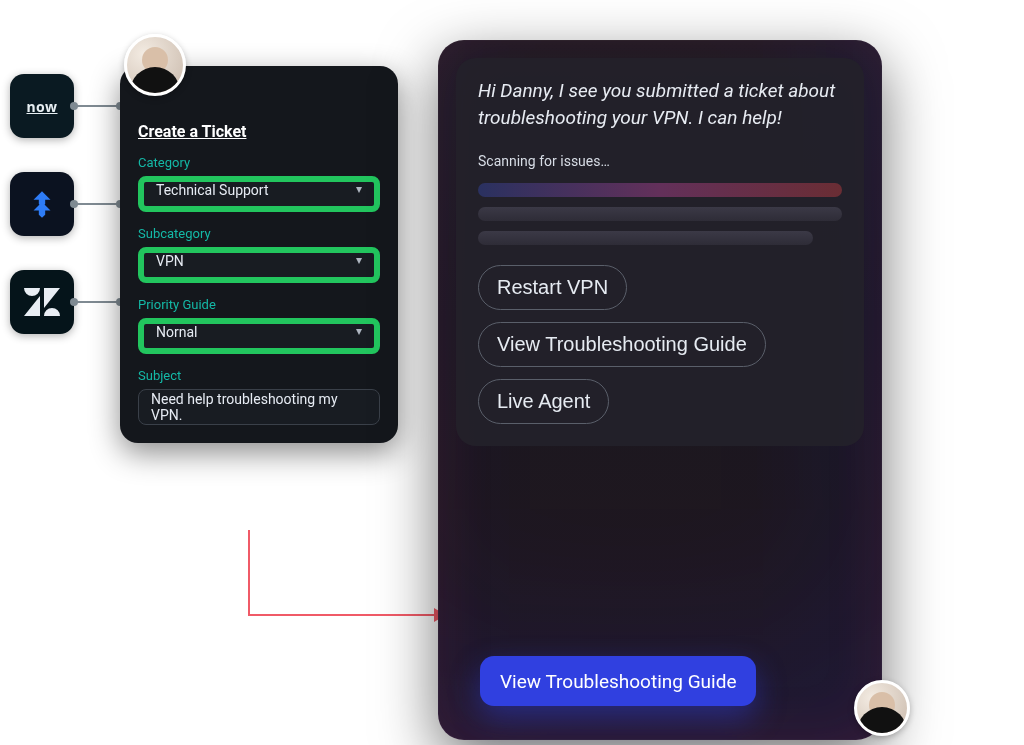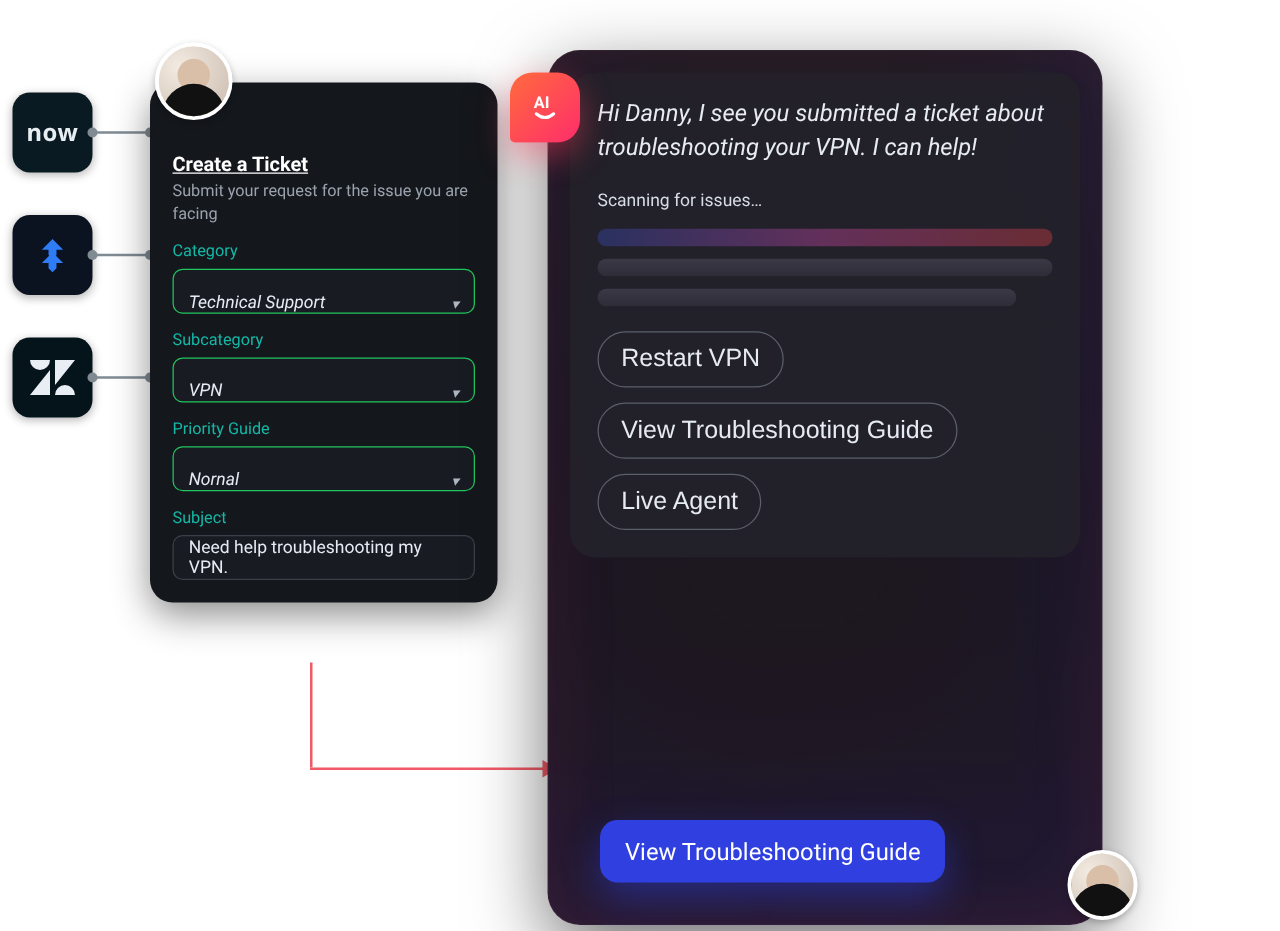--- a/index.html
+++ b/index.html
@@ -30,21 +30,21 @@
   .avatar { position:absolute; width:62px; height:62px; border-radius:50%; background: radial-gradient(circle at 30% 30%, #f3ebe2, #c9b9ab); border: 3px solid #ffffff; box-shadow: 0 2px 6px rgba(0,0,0,.25); overflow:hidden; }
   .avatar .head { position:absolute; left:50%; top:18%; transform:translateX(-50%); width:26px; height:26px; border-radius:50%; background:#d9bfa8; }
   .avatar .body { position:absolute; left:50%; bottom:-6px; transform:translateX(-50%); width:50px; height:32px; border-radius:26px 26px 0 0; background:#111; }
   .avatar-ticket { left:124px; top:34px; }
 
   
   .ticket-card { position:absolute; left:120px; top:66px; width:278px; background:#14171c; border-radius:18px; padding:56px 18px 18px 18px; color:#d8dde5; box-shadow: 0 10px 30px rgba(0,0,0,.45); }
   .ticket-title { color:#ffffff; font-size:16px; font-weight:700;text-decoration:underline; }
   .ticket-sub { color:#9aa2ad; font-size:13px; line-height:1.35; margin-top:4px; }
   .form-label { color:#14b8a6; font-size:13px; margin-top:14px; }
-  .select { margin-top:6px; height:36px; border:1px solid #22c55e; border-radius:8px; display:flex; align-items:flex-end; justify-content:space-between; padding:0 12px; color:#e6ebf3; font-size:14px; background:#181c22; cursor:pointer;font-style:italic; }
+  .select { margin-top:6px; height:36px; border:6px solid #22c55e; border-radius:8px; display:flex; align-items:flex-start; justify-content:space-between; padding:0 12px; color:#e6ebf3; font-size:14px; background:#181c22; cursor:pointer; }
   .chev { color:#aeb6c1; font-size:12px; }
   .inputbox { margin-top:6px; height:36px; border:1px solid #3a4049; border-radius:8px; display:flex; align-items:center; padding:0 12px; color:#e6ebf3; font-size:14px; background:#181c22; }
 
   
   .flow { position:absolute; pointer-events:none; }
   .flow-v { left:248px; top:530px; width:2px; height:84px; background:#f05a67; }
   .flow-h { left:248px; top:614px; height:2px; width:188px; background:#f05a67; }
   .arrowhead { position:absolute; left:434px; top:608px; width:0; height:0; border-top:7px solid transparent; border-bottom:7px solid transparent; border-left:12px solid #f05a67; }
 
   
@@ -61,21 +61,21 @@
   .bar2,.bar3 { background: linear-gradient(180deg, #3b3946, #2e2c37); }
   .bar3 { width:92%; }
   .chips { margin-top:20px; display:flex; flex-wrap:wrap; gap:12px; }
   .chip { border:1px solid #5a5f6a; color:#e6ebf2; border-radius:999px; padding:10px 18px; font-size:20px; cursor:pointer; background:transparent; }
   .reply-pill { position:absolute; left:24px; bottom:16px; height:50px; border-radius:14px; background:#3040e0; color:#ffffff; display:flex; align-items:center; padding:0 20px; font-size:19px; box-shadow: 0 12px 30px rgba(48,64,224,.45); cursor:pointer; }
 
   
   .avatar-reply { left:854px; top:680px; width:56px; height:56px; }
 
   
-  .now-glyph { font-family: ui-rounded, system-ui, sans-serif; font-size:19px; color:#76e3b7; letter-spacing:.5px; }
+  .now-glyph { font-family: ui-rounded, system-ui, sans-serif; font-size:14px; color:#76e3b7; letter-spacing:.5px;text-decoration:underline; }
   .jira-svg path { fill:#2e7cf6; }
   .zendesk-svg { fill:#e9eef4; }
 </style>
 </head>
 <body>
 
 <div class="stage">
 
   <div class="integration-tile now">
     <span class="glyph now-glyph">now</span>
@@ -99,21 +99,20 @@
       <span class="dot left"></span>
       <span class="dot right"></span>
     </div>
   <div class="tile-connector tc3">
       <span class="dot left"></span>
       <span class="dot right"></span>
     </div>
 
   <div class="ticket-card">
     <div class="ticket-title">Create a Ticket</div>
-    <div class="ticket-sub">Submit your request for the issue you are facing</div>
 
     <div class="form-label">Category</div>
     <div class="select">
       <span>Technical Support</span>
       <span class="chev">▾</span>
     </div>
 
     <div class="form-label">Subcategory</div>
     <div class="select">
       <span>VPN</span>
@@ -156,25 +155,19 @@
           <button class="chip">View Troubleshooting Guide</button>
           <button class="chip">Live Agent</button>
         </div>
       </div>
       <div class="reply-pill">
         <span>View Troubleshooting Guide</span>
       </div>
     </div>
   </div>
 
-  <div class="ai-badge">
-    <svg width="30" height="30" viewBox="0 0 30 30">
-      <text x="6" y="15" font-size="13" font-weight="700" fill="#ffffff" font-family="inherit">AI</text>
-      <path d="M8 20 Q15 26 22 20" stroke="#ffffff" stroke-width="2.4" fill="none" stroke-linecap="round"></path>
-    </svg>
-  </div>
 
   <div class="avatar avatar-reply">
     <div class="head"></div>
       <div class="body"></div>
   </div>
 
 </div>
 
 </body></html>

